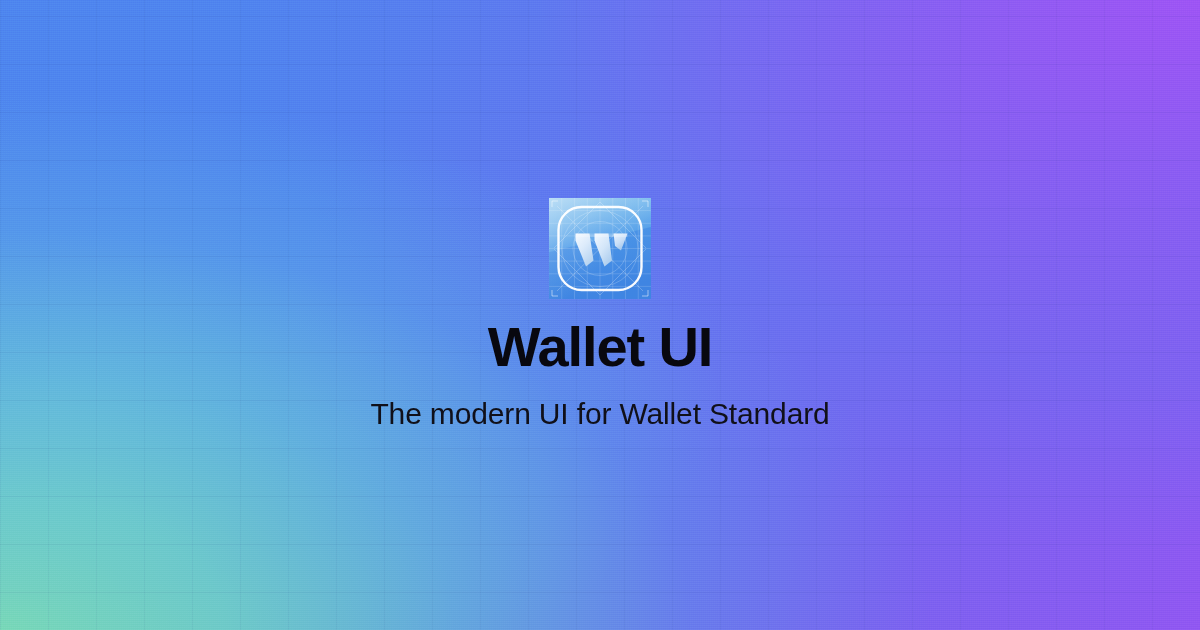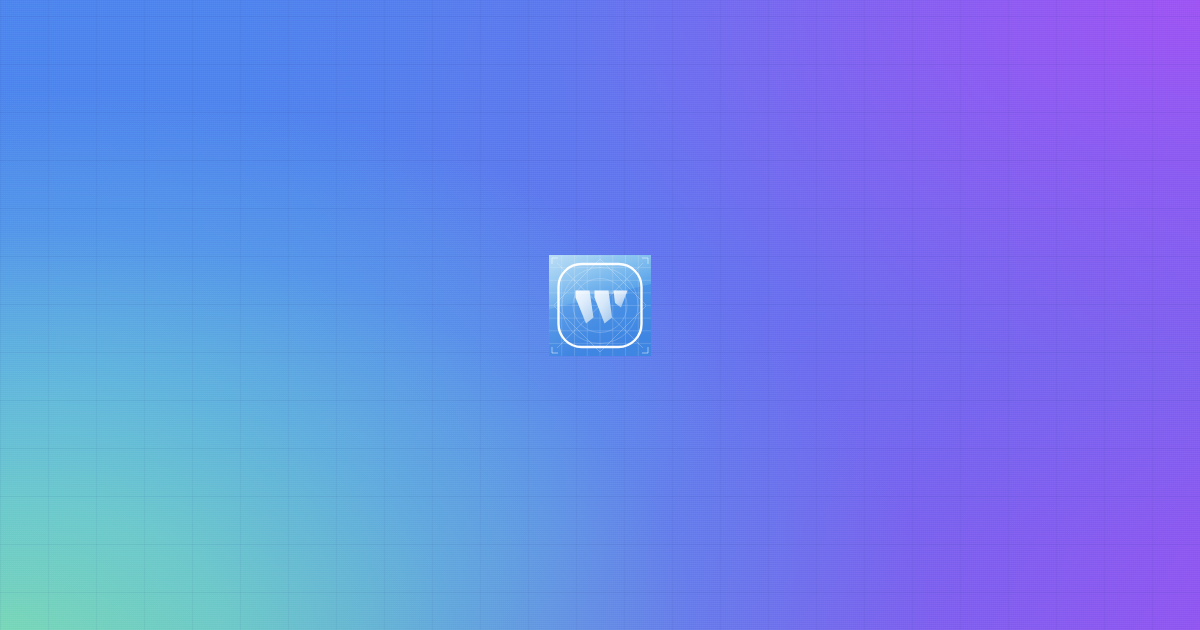--- a/index.html
+++ b/index.html
@@ -243,16 +243,18 @@
 
           <path d="M 45.5 35.5 L 59.5 35.5 L 63.0 62.5 L 55.5 68.5 L 45.5 42.5 Z" fill="url(#wB)"></path>
 
           <path d="M 64.5 35.5 L 78.5 35.5 L 72.0 52.5 L 66.0 48.0 Z" fill="url(#wC)"></path>
 
           <path d="M 26.5 35.5 L 78.5 35.5 L 78.5 39.0 L 26.5 39.0 Z" fill="#ffffff" fill-opacity="0.22"></path>
         </g>
       </svg>
     </div>
 
-
+    <h1 class="title">Wallet UI</h1>
+
+    <p class="subtitle">The modern UI for Wallet Standard</p>
 
   </div>
 </div>
 
 </body></html>

